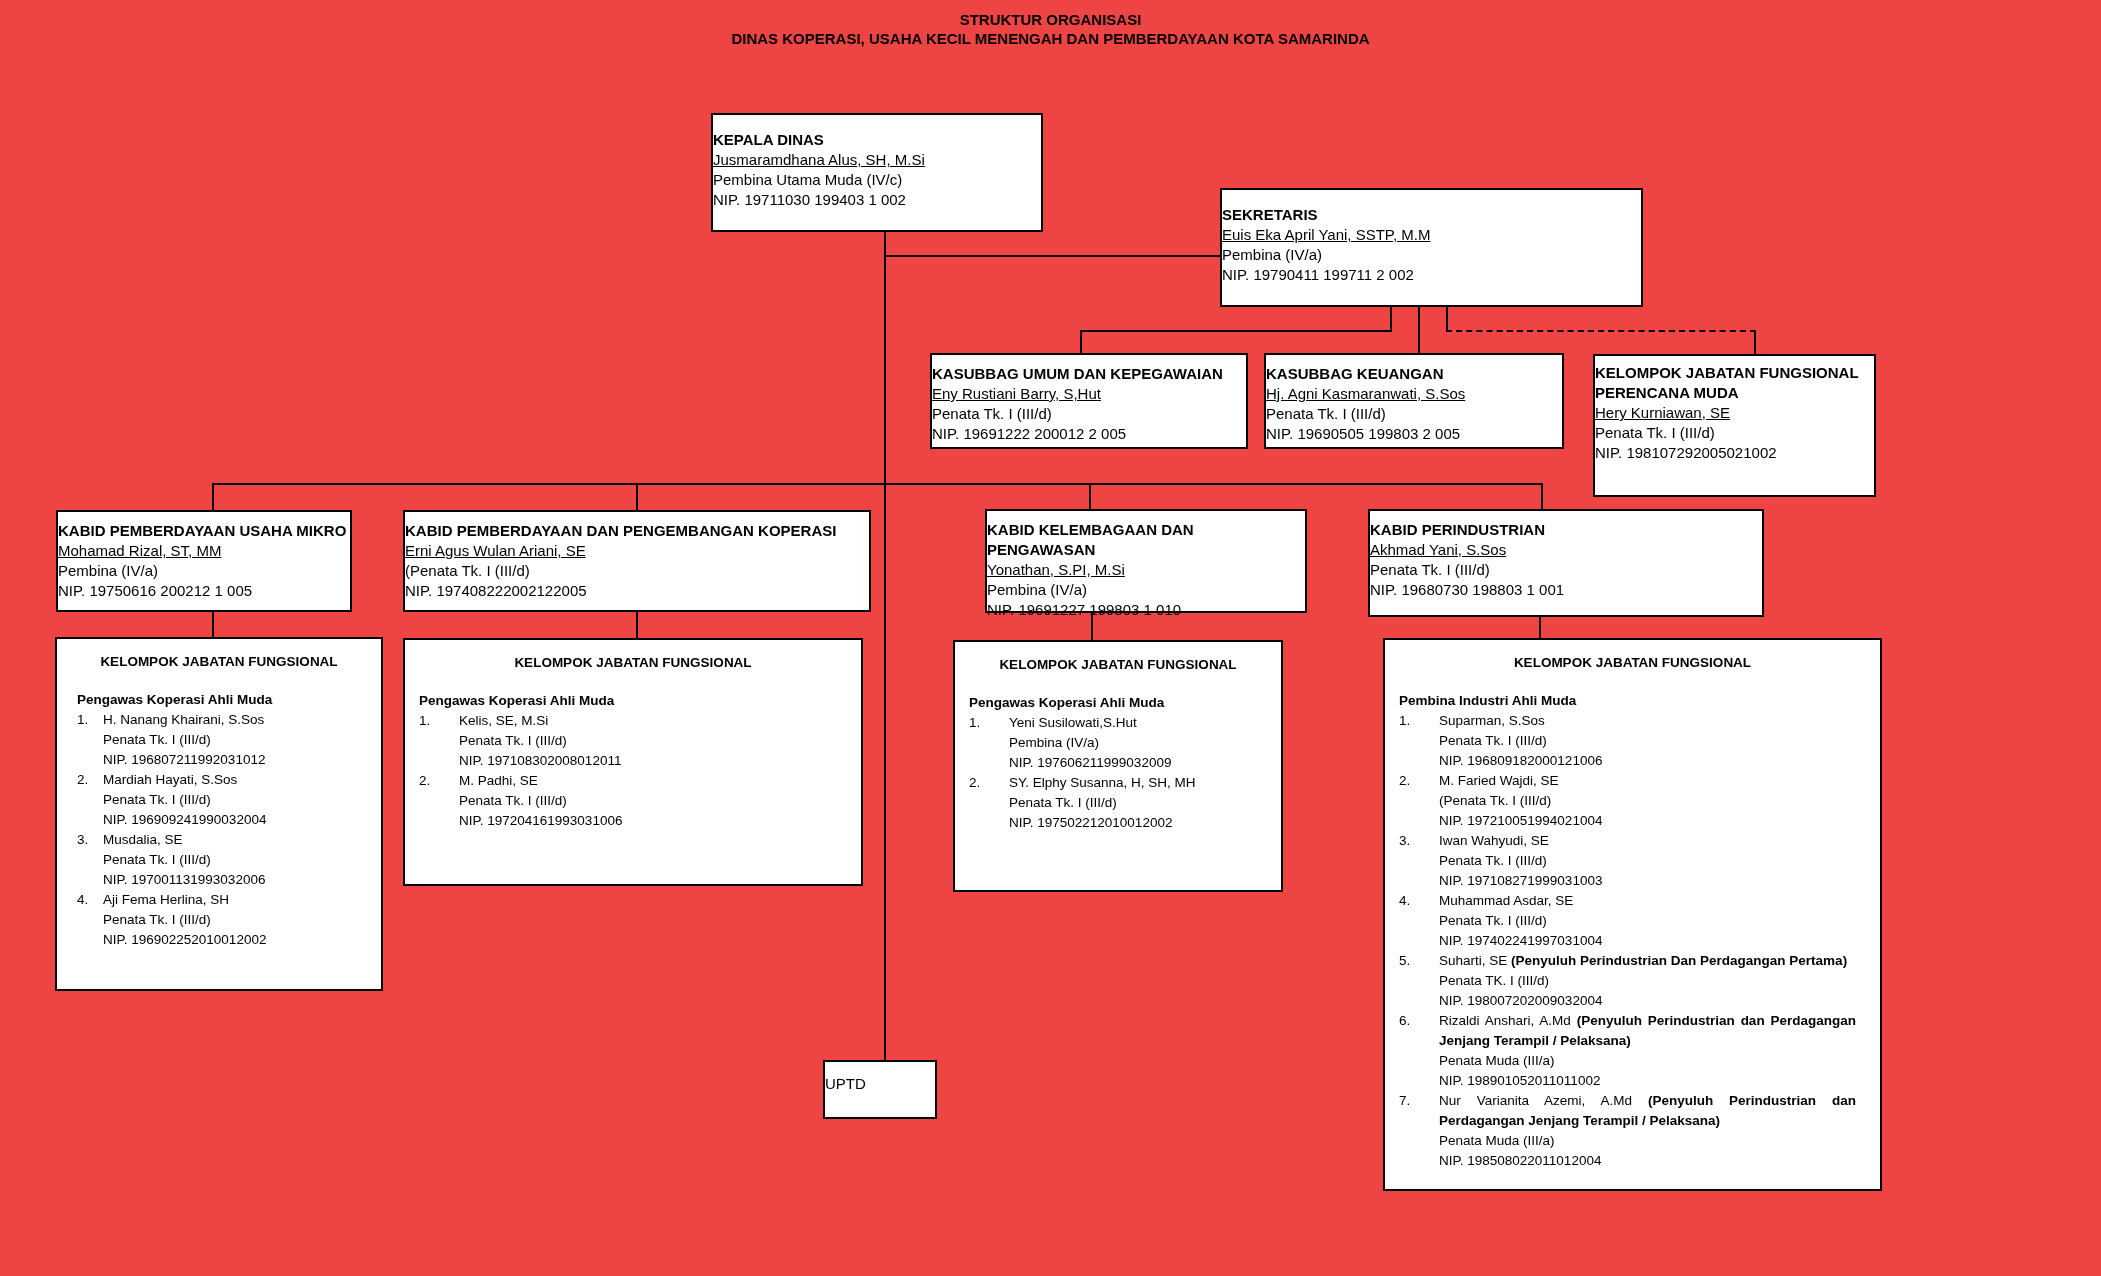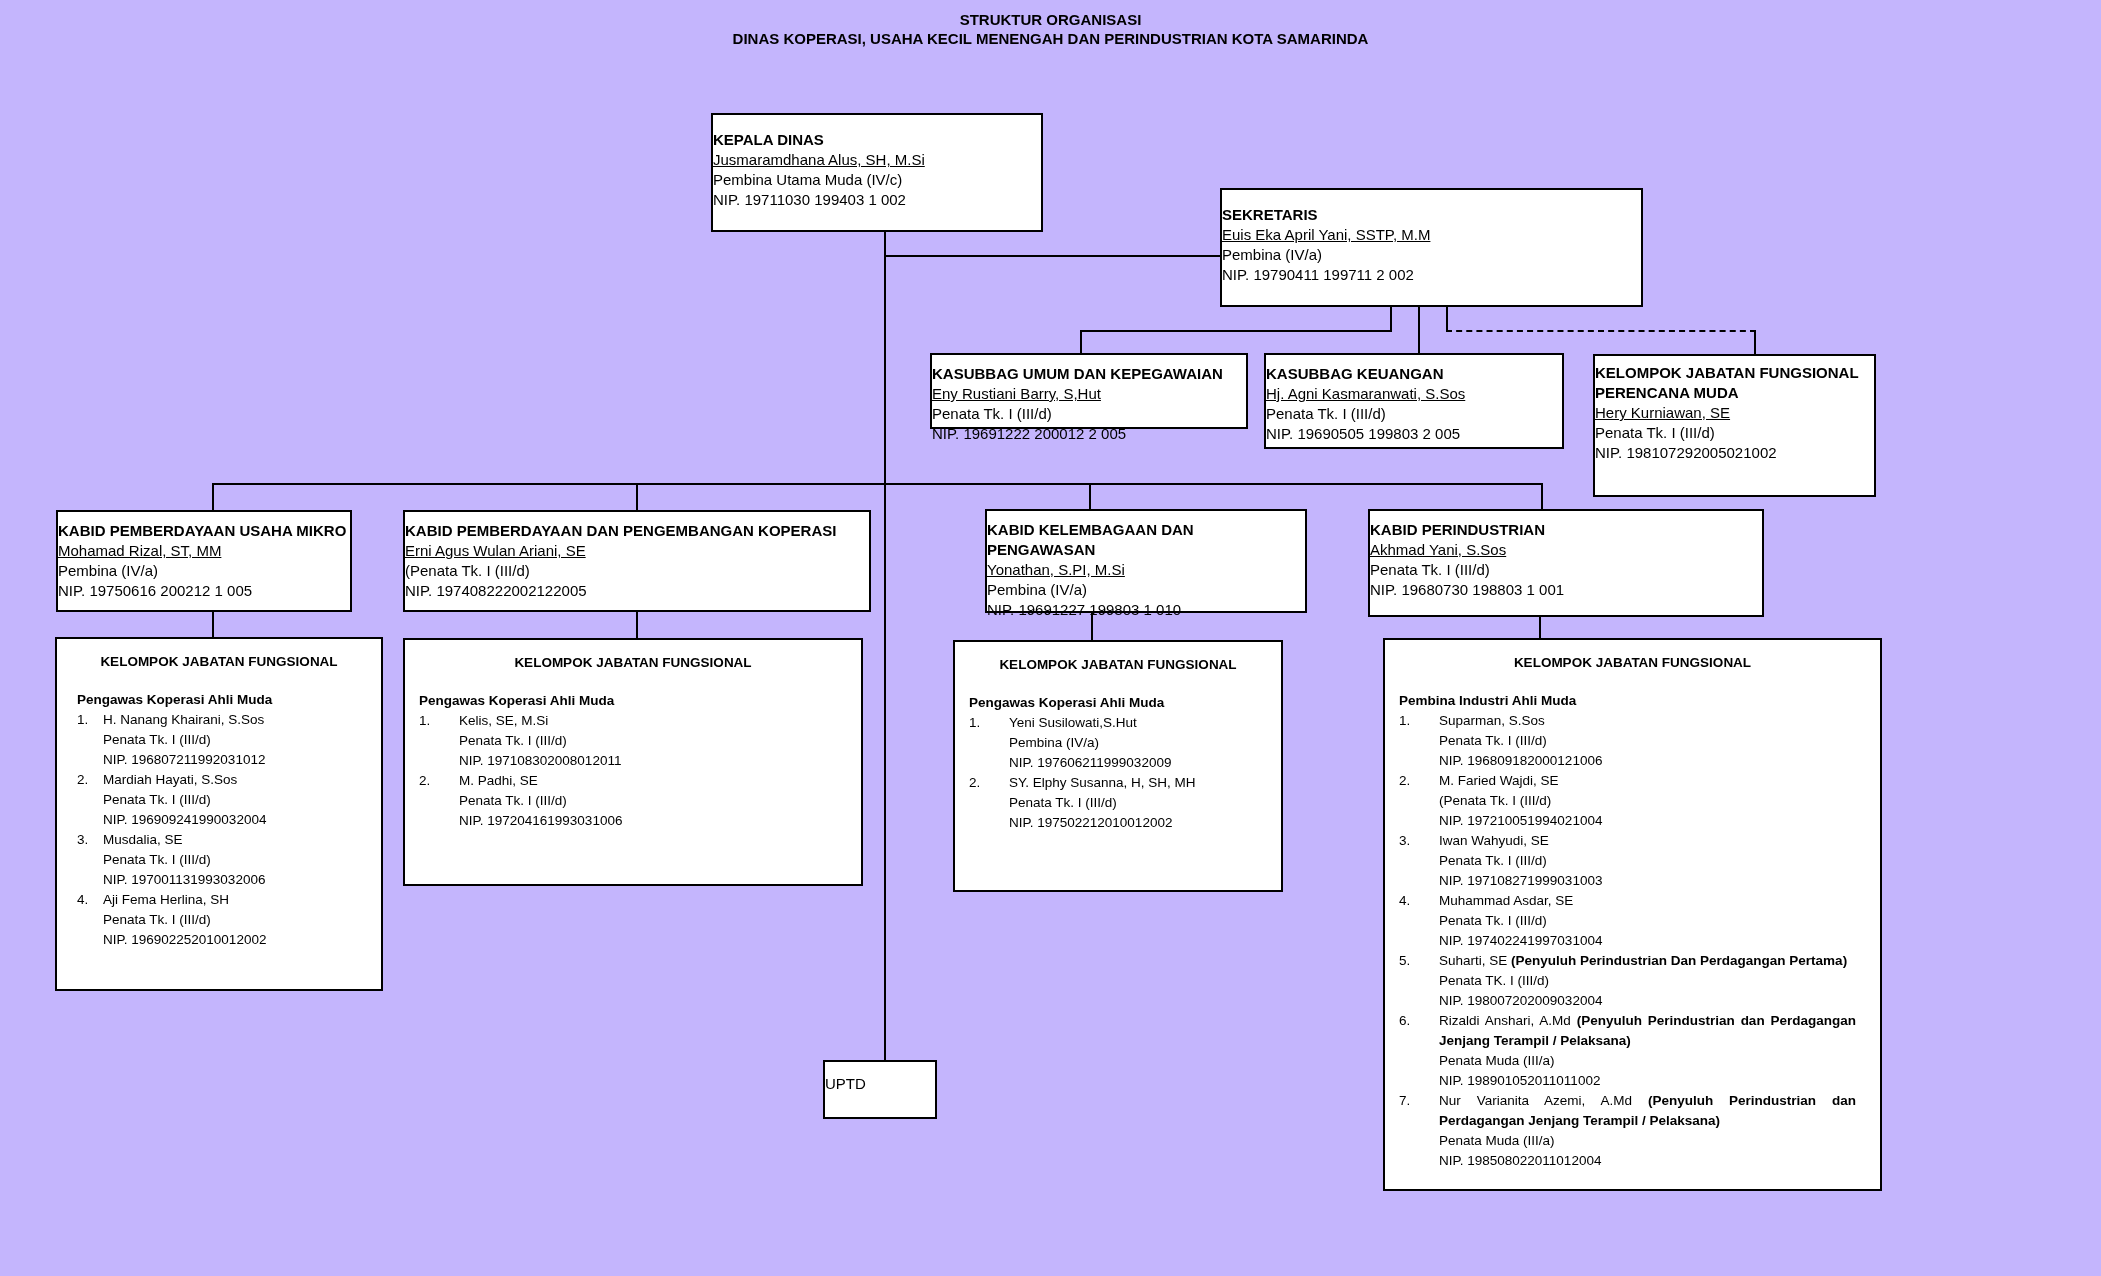--- a/index.html
+++ b/index.html
@@ -1,17 +1,17 @@
 <!DOCTYPE html>
 <html><head>
 <meta charset="utf-8">
 <style>
   html,body{margin:0;padding:0;background:#ffffff;}
   #canvas{
-    position:relative;width:2101px;height:1276px;background:#c4b5fd;
+    position:relative;width:2101px;height:1276px;background:#ef4444;
     font-family:"Liberation Sans",sans-serif;color:#000;overflow:hidden;
   }
   .title{position:absolute;top:10px;left:0;width:2101px;text-align:center;
     font-weight:bold;font-size:15px;line-height:19px;}
   .box{position:absolute;border:2px solid #000;background:#fff;box-sizing:border-box;
     text-align:left;font-size:15px;line-height:20px;}
   .pt15{padding-top:15px;} .pt9{padding-top:9px;} .pt7{padding-top:7px;}
   .bt{font-weight:bold;}
   .nm{text-decoration:underline;}
   .klist{text-align:left;font-size:13.5px;line-height:20px;}
@@ -28,21 +28,21 @@
   .dashl{position:absolute;height:0;border-top:2px dashed #000;}
   .uptdbox{font-size:15px;padding-top:12px;}
 </style>
 </head>
 <body>
 
 <div id="canvas">
 
   <div class="title">
     <div>STRUKTUR ORGANISASI</div>
-    <div>DINAS KOPERASI, USAHA KECIL MENENGAH DAN PERINDUSTRIAN KOTA SAMARINDA</div>
+    <div>DINAS KOPERASI, USAHA KECIL MENENGAH DAN PEMBERDAYAAN KOTA SAMARINDA</div>
   </div>
 
   <div class="vl" style="left:884px;top:232px;height:828px;"></div>
   <div class="hl" style="left:884px;top:255px;width:338px;"></div>
   <div class="vl" style="left:1390px;top:307px;height:25px;"></div>
   <div class="hl" style="left:1080px;top:330px;width:312px;"></div>
   <div class="vl" style="left:1080px;top:330px;height:23px;"></div>
   <div class="vl" style="left:1418px;top:307px;height:46px;"></div>
   <div class="vl" style="left:1446px;top:307px;height:25px;"></div>
   <div class="dashl" style="left:1446px;top:330px;width:310px;"></div>
@@ -64,21 +64,21 @@
     <div>NIP. 19711030 199403 1 002</div>
   </div>
 
   <div class="box pt15" style="left:1220px;top:188px;width:423px;height:119px;">
     <div class="bt">SEKRETARIS</div>
     <div class="nm">Euis Eka April Yani, SSTP, M.M</div>
     <div>Pembina (IV/a)</div>
     <div>NIP. 19790411 199711 2 002</div>
   </div>
 
-  <div class="box pt9" style="left:930px;top:353px;width:318px;height:76px;">
+  <div class="box pt9" style="left:930px;top:353px;width:318px;height:96px;">
     <div class="bt">KASUBBAG UMUM DAN KEPEGAWAIAN</div>
     <div class="nm">Eny Rustiani Barry, S,Hut</div>
     <div>Penata Tk. I (III/d)</div>
     <div>NIP. 19691222 200012 2 005</div>
   </div>
 
   <div class="box pt9" style="left:1264px;top:353px;width:300px;height:96px;">
     <div class="bt">KASUBBAG KEUANGAN</div>
     <div class="nm">Hj. Agni Kasmaranwati, S.Sos</div>
     <div>Penata Tk. I (III/d)</div>

